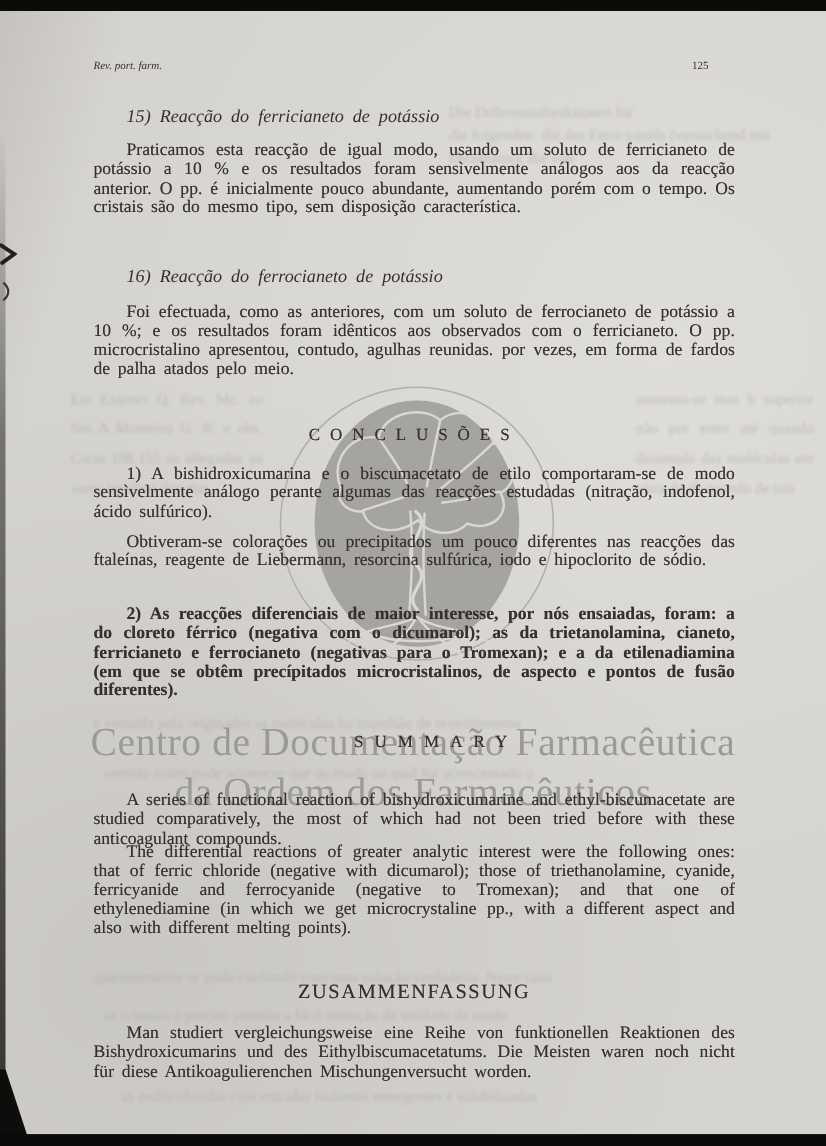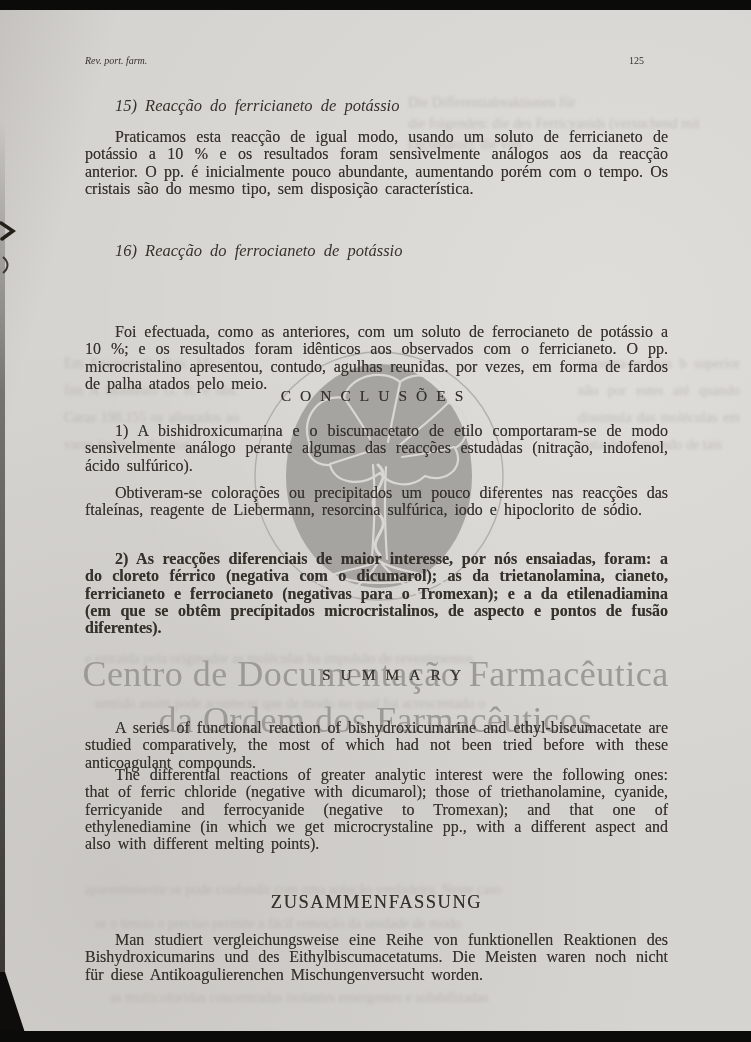--- a/index.html
+++ b/index.html
@@ -88,21 +88,21 @@
   <div class="wm-text" style="top:653px;">Centro de Documentação Farmacêutica</div>
   <div class="wm-text" style="top:699px;">da Ordem dos Farmacêuticos</div>
 
   <div class="txt hdr ital z4" style="left:85px;top:55px;">Rev. port. farm.</div>
   <div class="txt hdr z4" style="left:629px;top:55px;">125</div>
 
   <div class="txt sec-head z4" style="top:96px;">15)  Reacção do ferricianeto de potássio</div>
   <div class="txt body-par z4" style="top:128px;">Praticamos esta reacção de igual modo, usando um soluto de ferricianeto de potássio a 10 % e os resultados foram sensìvelmente análogos aos da reacção anterior. O pp. é inicialmente pouco abundante, aumentando porém com o tempo. Os cristais são do mesmo tipo, sem disposição característica.</div>
 
   <div class="txt sec-head z4" style="top:241px;">16)  Reacção do ferrocianeto de potássio</div>
-  <div class="txt body-par z4" style="top:275px;margin-top:48px;">Foi efectuada, como as anteriores, com um soluto de ferrocianeto de potássio a 10 %; e os resultados foram idênticos aos observados com o ferricianeto. O pp. microcristalino apresentou, contudo, agulhas reunidas. por vezes, em forma de fardos de palha atados pelo meio.</div>
+  <div class="txt body-par z4" style="top:275px;">Foi efectuada, como as anteriores, com um soluto de ferrocianeto de potássio a 10 %; e os resultados foram idênticos aos observados com o ferricianeto. O pp. microcristalino apresentou, contudo, agulhas reunidas. por vezes, em forma de fardos de palha atados pelo meio.</div>
 
   <div class="txt big-head ls-wide z4" style="top:387px;">CONCLUSÕES</div>
   <div class="txt body-par z4" style="top:422px;">1)   A bishidroxicumarina e o biscumacetato de etilo comportaram-se de modo sensìvelmente análogo perante algumas das reacções estudadas (nitração, indofenol, ácido sulfúrico).</div>
   <div class="txt body-par z4" style="top:484px;">Obtiveram-se colorações ou precipitados um pouco diferentes nas reacções das ftaleínas, reagente de Liebermann, resorcina sulfúrica, iodo e hipoclorito de sódio.</div>
   <div class="txt body-par z4" style="top:550px;font-weight:bold;">2)   As reacções diferenciais de maior interesse, por nós ensaiadas, foram: a do cloreto férrico (negativa com o dicumarol); as da trietanolamina, cianeto, ferricianeto e ferrocianeto (negativas para o Tromexan); e a da etilenadiamina (em que se obtêm precípitados microcristalinos, de aspecto e pontos de fusão diferentes).</div>
 
   <div class="txt big-head ls-wider z4" style="top:666px;">SUMMARY</div>
   <div class="txt body-par z4" style="top:719px;">A series of functional reaction of bishydroxicumarine and ethyl-biscumacetate are studied comparatively, the most of which had not been tried before with these anticoagulant compounds.</div>
   <div class="txt body-par z4" style="top:766px;">The differential reactions of greater analytic interest were the following ones: that of ferric chloride (negative with dicumarol); those of triethanolamine, cyanide, ferricyanide and ferrocyanide (negative to Tromexan); and that one of ethylenediamine (in which we get microcrystaline pp., with a different aspect and also with different melting points).</div>
 

